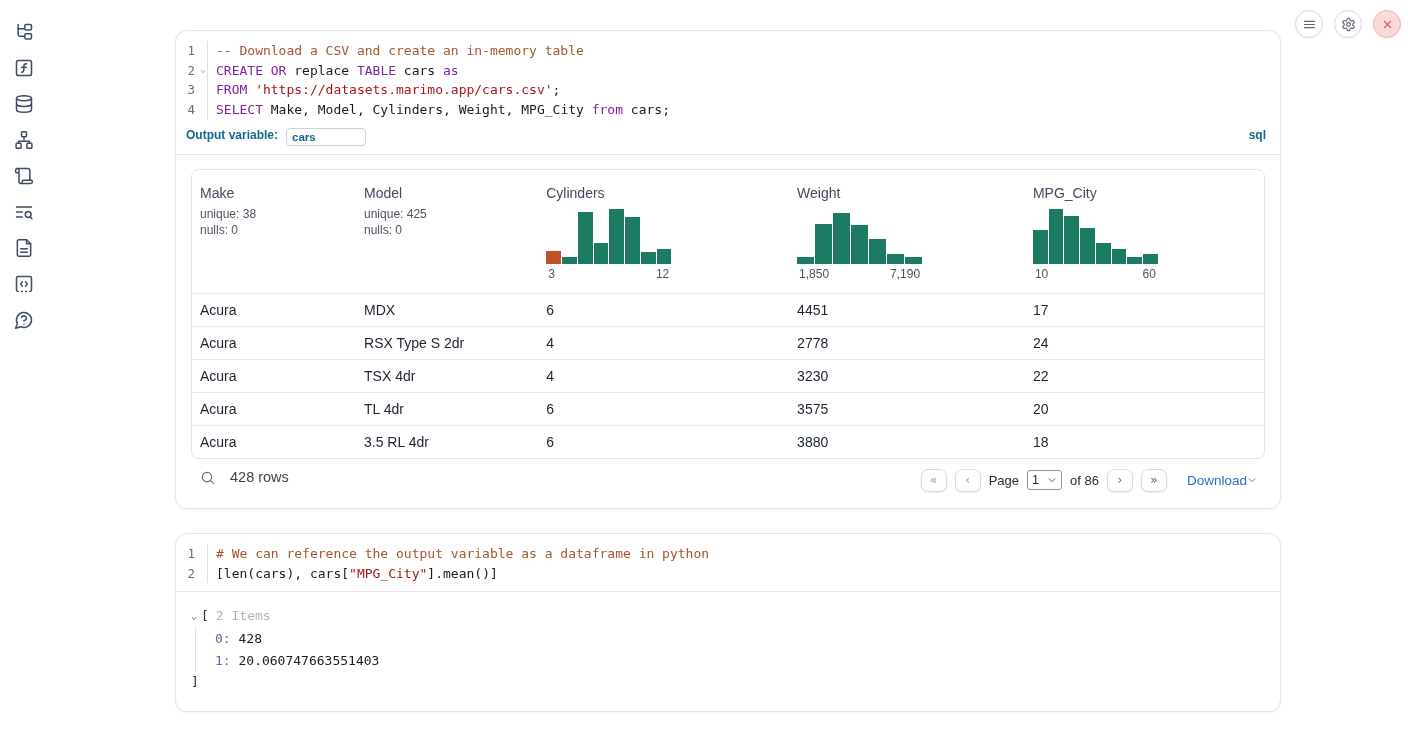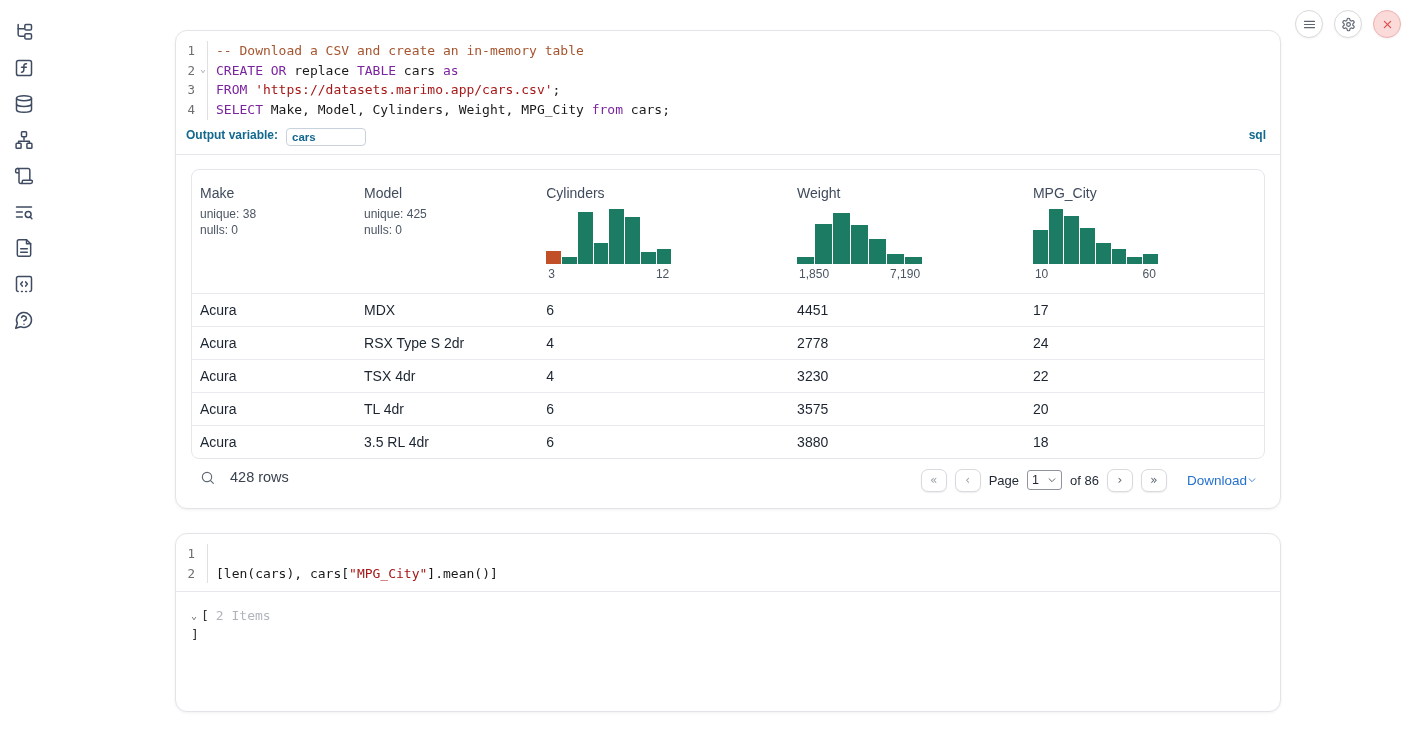--- a/index.html
+++ b/index.html
@@ -349,26 +349,30 @@
         <svg viewBox="0 0 24 24">
             <path d="m5 9 7 7 7-7"></path>
           </svg>
       </span>
     </div>
   </div>
 </div>
 
 <div class="cell" id="cell-python">
   <div class="editor">
-      <div class="cl"><span class="gw"><span class="ln">1</span></span></div>
+      <div class="cl"><span class="gw"><span class="ln">1</span></span><span class="ct"><span class="tk-com"># We can reference the output variable as a dataframe in python</span></span></div>
       <div class="cl"><span class="gw"><span class="ln">2</span></span><span class="ct"><span class="tk-pl">[len(cars), cars[</span><span class="tk-str">"MPG_City"</span><span class="tk-pl">].mean()]</span></span></div>
     </div>
   <div class="divider"></div>
 
   <div class="tree">
     <div class="tree-head">
       <span class="tree-caret">⌄</span>
       <span class="tree-bracket">[</span>
       <span class="tree-items-label">2 Items</span>
     </div>
+    <div class="tree-children" id="tree-children">
+        <div class="tree-row"><span class="tree-key">0:</span><span class="tree-val"> 428</span></div>
+        <div class="tree-row"><span class="tree-key">1:</span><span class="tree-val"> 20.060747663551403</span></div>
+      </div>
     <div class="tree-close">]</div>
   </div>
 </div>
 
 </body></html>

